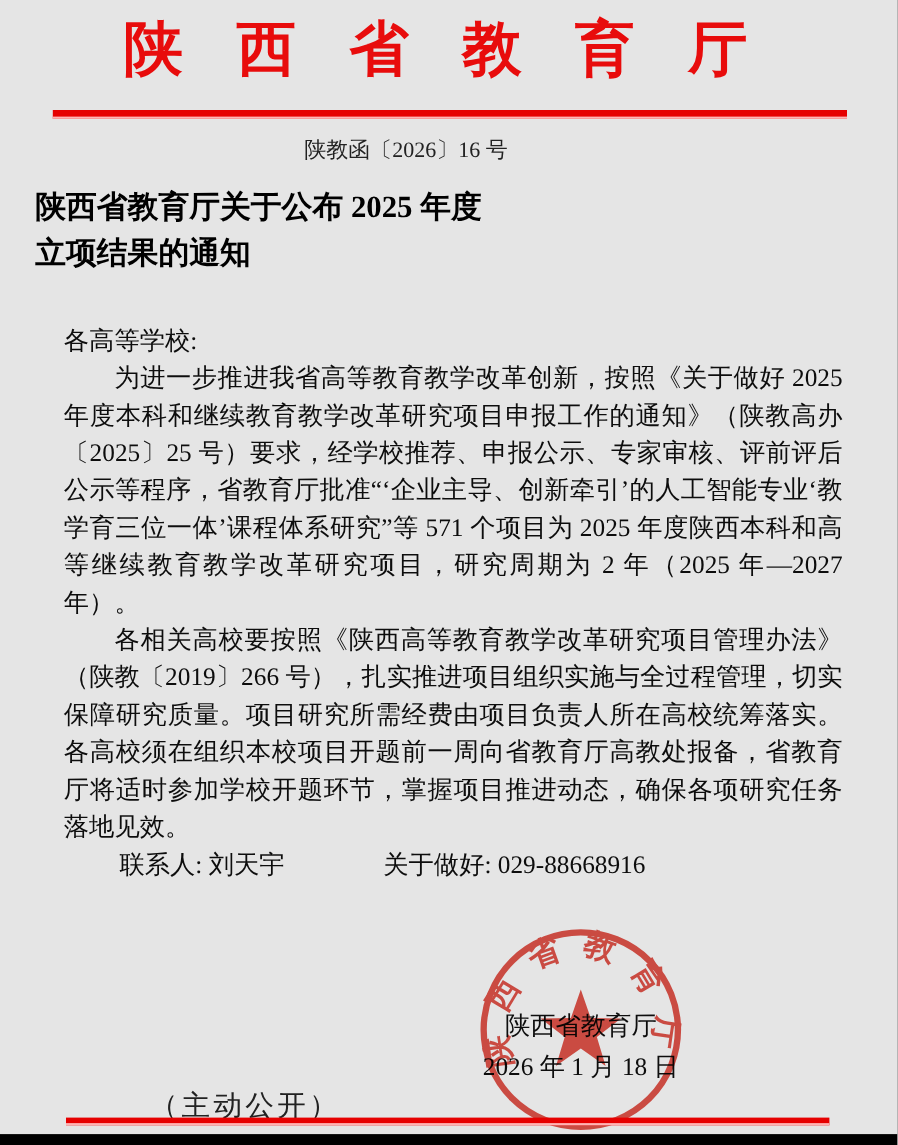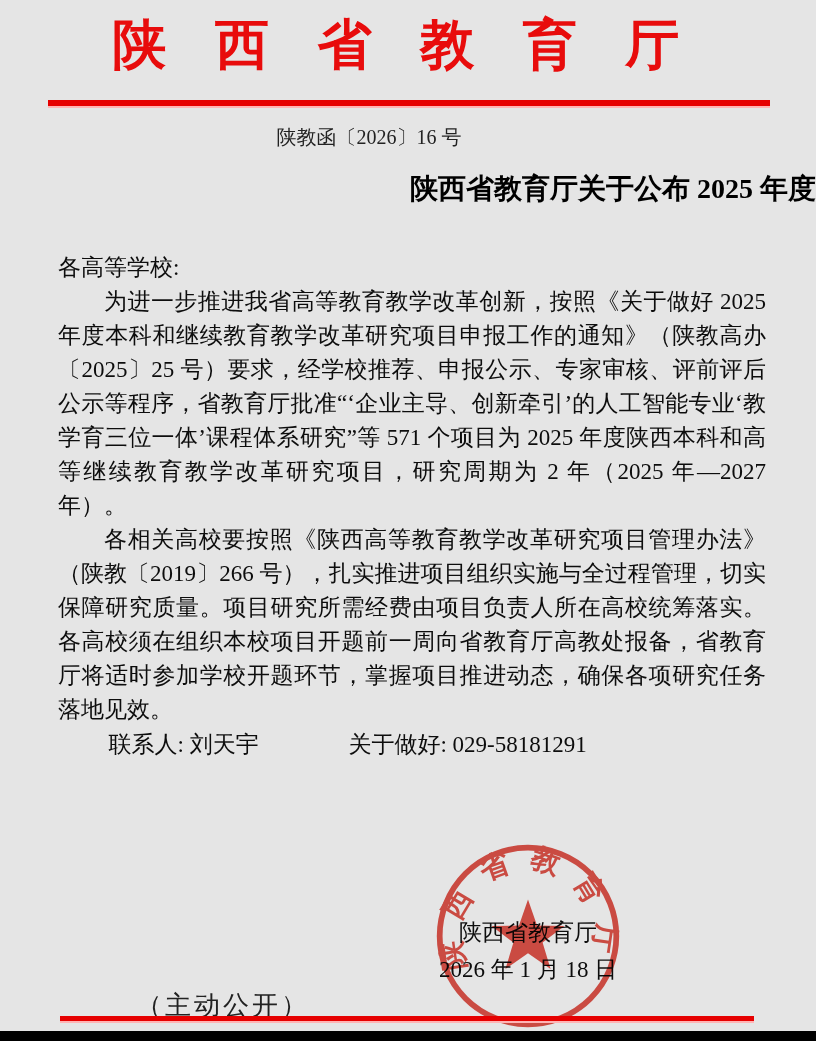--- a/index.html
+++ b/index.html
@@ -32,25 +32,26 @@
   }
   .doc-no{
     margin:16px 78px 0 0;
     text-align:center;
     font-size:20px;
     line-height:26px;
     color:#222;
   }
   .title{
     margin-top:18px;
-    text-align:right;
+    text-align:left;
     font-size:28px;
     font-weight:700;
     line-height:42px;
     color:#000;
+    margin-left:32px;
   }
   .body{
     margin:14px 50px 0 58px;
     font-size:23px;
     line-height:34px;
     text-align:justify;
     color:#0d0d0d;
   }
   .body p{margin:0;text-indent:2em;}
   .salutation{text-indent:0;margin-top:41px;}
@@ -99,32 +100,33 @@
 <div class="page">
 
   <h1 class="agency">陕西省教育厅</h1>
 
   <div class="red-rule"></div>
 
   <div class="doc-no">陕教函〔2026〕16 号</div>
 
   <div class="title">
     <div>陕西省教育厅关于公布 2025 年度</div>
+    <div>立项结果的通知</div>
   </div>
 
   <div class="body">
     <div class="salutation">各高等学校:</div>
     <p>为进一步推进我省高等教育教学改革创新，按照《关于做好 2025 年度本科和继续教育教学改革研究项目申报工作的通知》（陕教高办〔2025〕25 号）要求，经学校推荐、申报公示、专家审核、评前评后公示等程序，省教育厅批准“‘企业主导、创新牵引’的人工智能专业‘教学育三位一体’课程体系研究”等 571 个项目为 2025 年度陕西本科和高等继续教育教学改革研究项目，研究周期为 2 年（2025 年—2027 年）。</p>
     <p>各相关高校要按照《陕西高等教育教学改革研究项目管理办法》（陕教〔2019〕266 号），扎实推进项目组织实施与全过程管理，切实保障研究质量。项目研究所需经费由项目负责人所在高校统筹落实。各高校须在组织本校项目开题前一周向省教育厅高教处报备，省教育厅将适时参加学校开题环节，掌握项目推进动态，确保各项研究任务落地见效。</p>
     <div class="contact">
       <span>联系人:</span>
       <span>刘天宇</span>
       <span class="gap"></span>
       <span>关于做好:</span>
-      <span>029-58181291</span>
+      <span>029-88668916</span>
     </div>
   </div>
 
   <div class="signature">
     <div>陕西省教育厅</div>
     <div>2026 年 1 月 18 日</div>
   </div>
 
   <svg class="seal" viewBox="0 0 200 200" xmlns="http://www.w3.org/2000/svg">
     <circle cx="100" cy="100" r="92" fill="none" stroke="#dd3b30" stroke-width="6"></circle>

